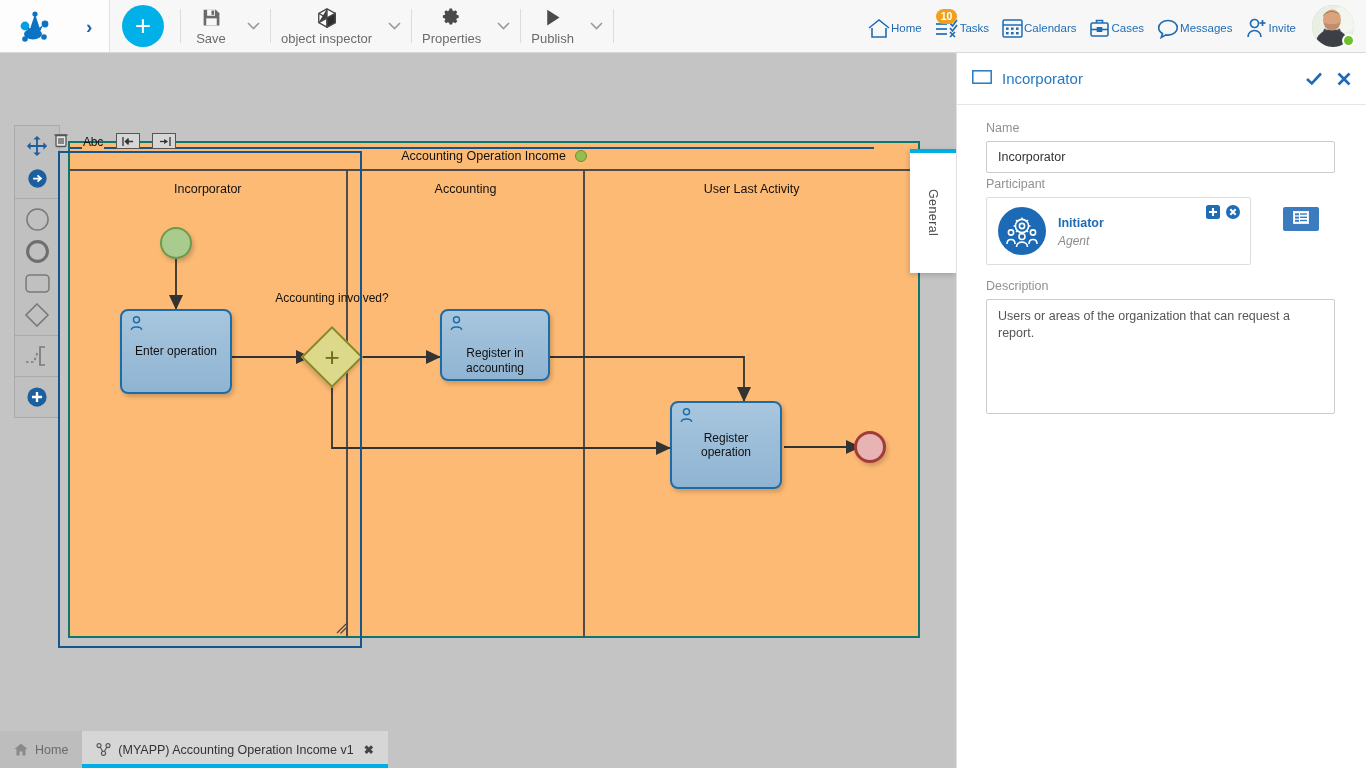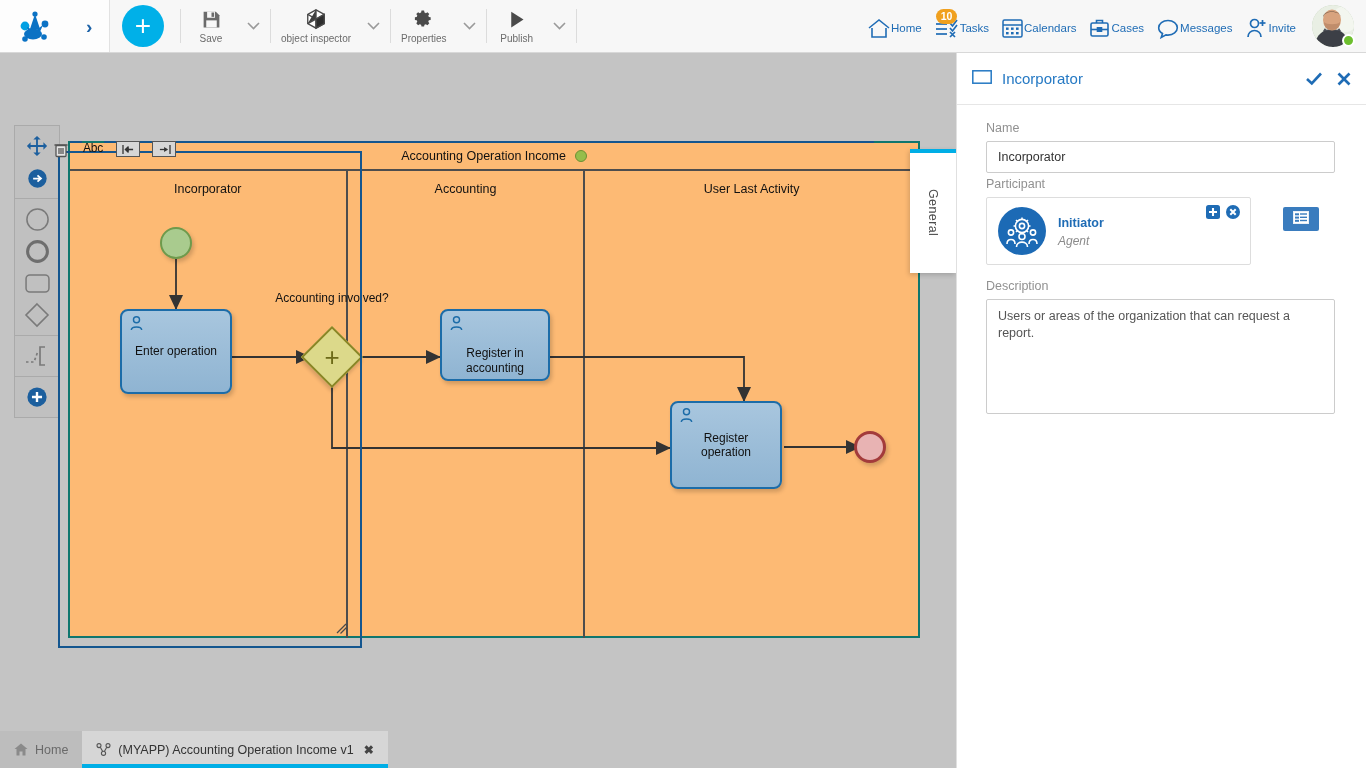--- a/index.html
+++ b/index.html
@@ -31,21 +31,21 @@
     display: flex; align-items: center; justify-content: center;
     color: #fff; font-size: 28px; line-height: 1; font-weight: 300;
     margin-right: 14px; cursor: pointer;
   }
   .sep { width: 1px; height: 34px; background: #dcdcdc; margin: 0 2px; align-self: center; }
   .tb-item {
     display: flex; flex-direction: column; align-items: center; justify-content: center;
     min-width: 56px; padding: 4px 8px; cursor: pointer; color: #707070;
   }
   .tb-item .ic { height: 24px; display: flex; align-items: center; justify-content: center; }
-  .tb-item .lbl { font-size: 10px; color: #6b6b6b; margin-top: 2px; text-align: center; line-height: 1.12; }
+  .tb-item .lbl { font-size: 13px; color: #6b6b6b; margin-top: 2px; text-align: center; line-height: 1.12; }
   .tb-caret { display: flex; align-items: center; padding: 0 8px; cursor: pointer; color: #9a9a9a; }
   .tb-caret svg { display: block; }
 
   .right-zone { margin-left: auto; display: flex; align-items: center; padding-right: 12px; }
   .nav-item {
     display: flex; flex-direction: row; align-items: center; justify-content: center;
     min-width: 58px; padding: 2px 6px; cursor: pointer; position: relative;
   }
   .nav-item .ic { height: 26px; display: flex; align-items: flex-end; justify-content: center; }
   .nav-item .lbl { font-size: 11.5px; color: #1f6cb5; margin-top: 3px; }
@@ -75,22 +75,22 @@
     background: #c0c0c0; border: 1px solid #aaa;
     display: flex; flex-direction: column; align-items: center;
   }
   .pal-grp { width: 100%; display: flex; flex-direction: column; align-items: center;
              border-bottom: 1px solid #aaa; padding: 4px 0; }
   .pal-grp:last-child { border-bottom: none; }
   .pal-btn { width: 38px; height: 32px; display: flex; align-items: center; justify-content: center; cursor: pointer; }
 
   
   .sel-toolbar {
-    position: absolute; left: 52px; top: 88px; height: 20px;
-    display: flex; align-items: flex-start; z-index: 6;
+    position: absolute; left: 52px; top: 76px; height: 20px;
+    display: flex; align-items: flex-end; z-index: 6;
   }
   .sel-line { height: 2px; background: #14568f; width: 12px; }
   .sel-abc { font-size: 12px; color: #111; padding: 0 1px; letter-spacing: -0.2px; }
   .sel-box {
     width: 24px; height: 16px; border: 1px solid #555; background: #d6d6d6;
     display: flex; align-items: center; justify-content: center; cursor: pointer;
   }
   .sel-trash { width: 18px; height: 18px; cursor: pointer; }
 
   

